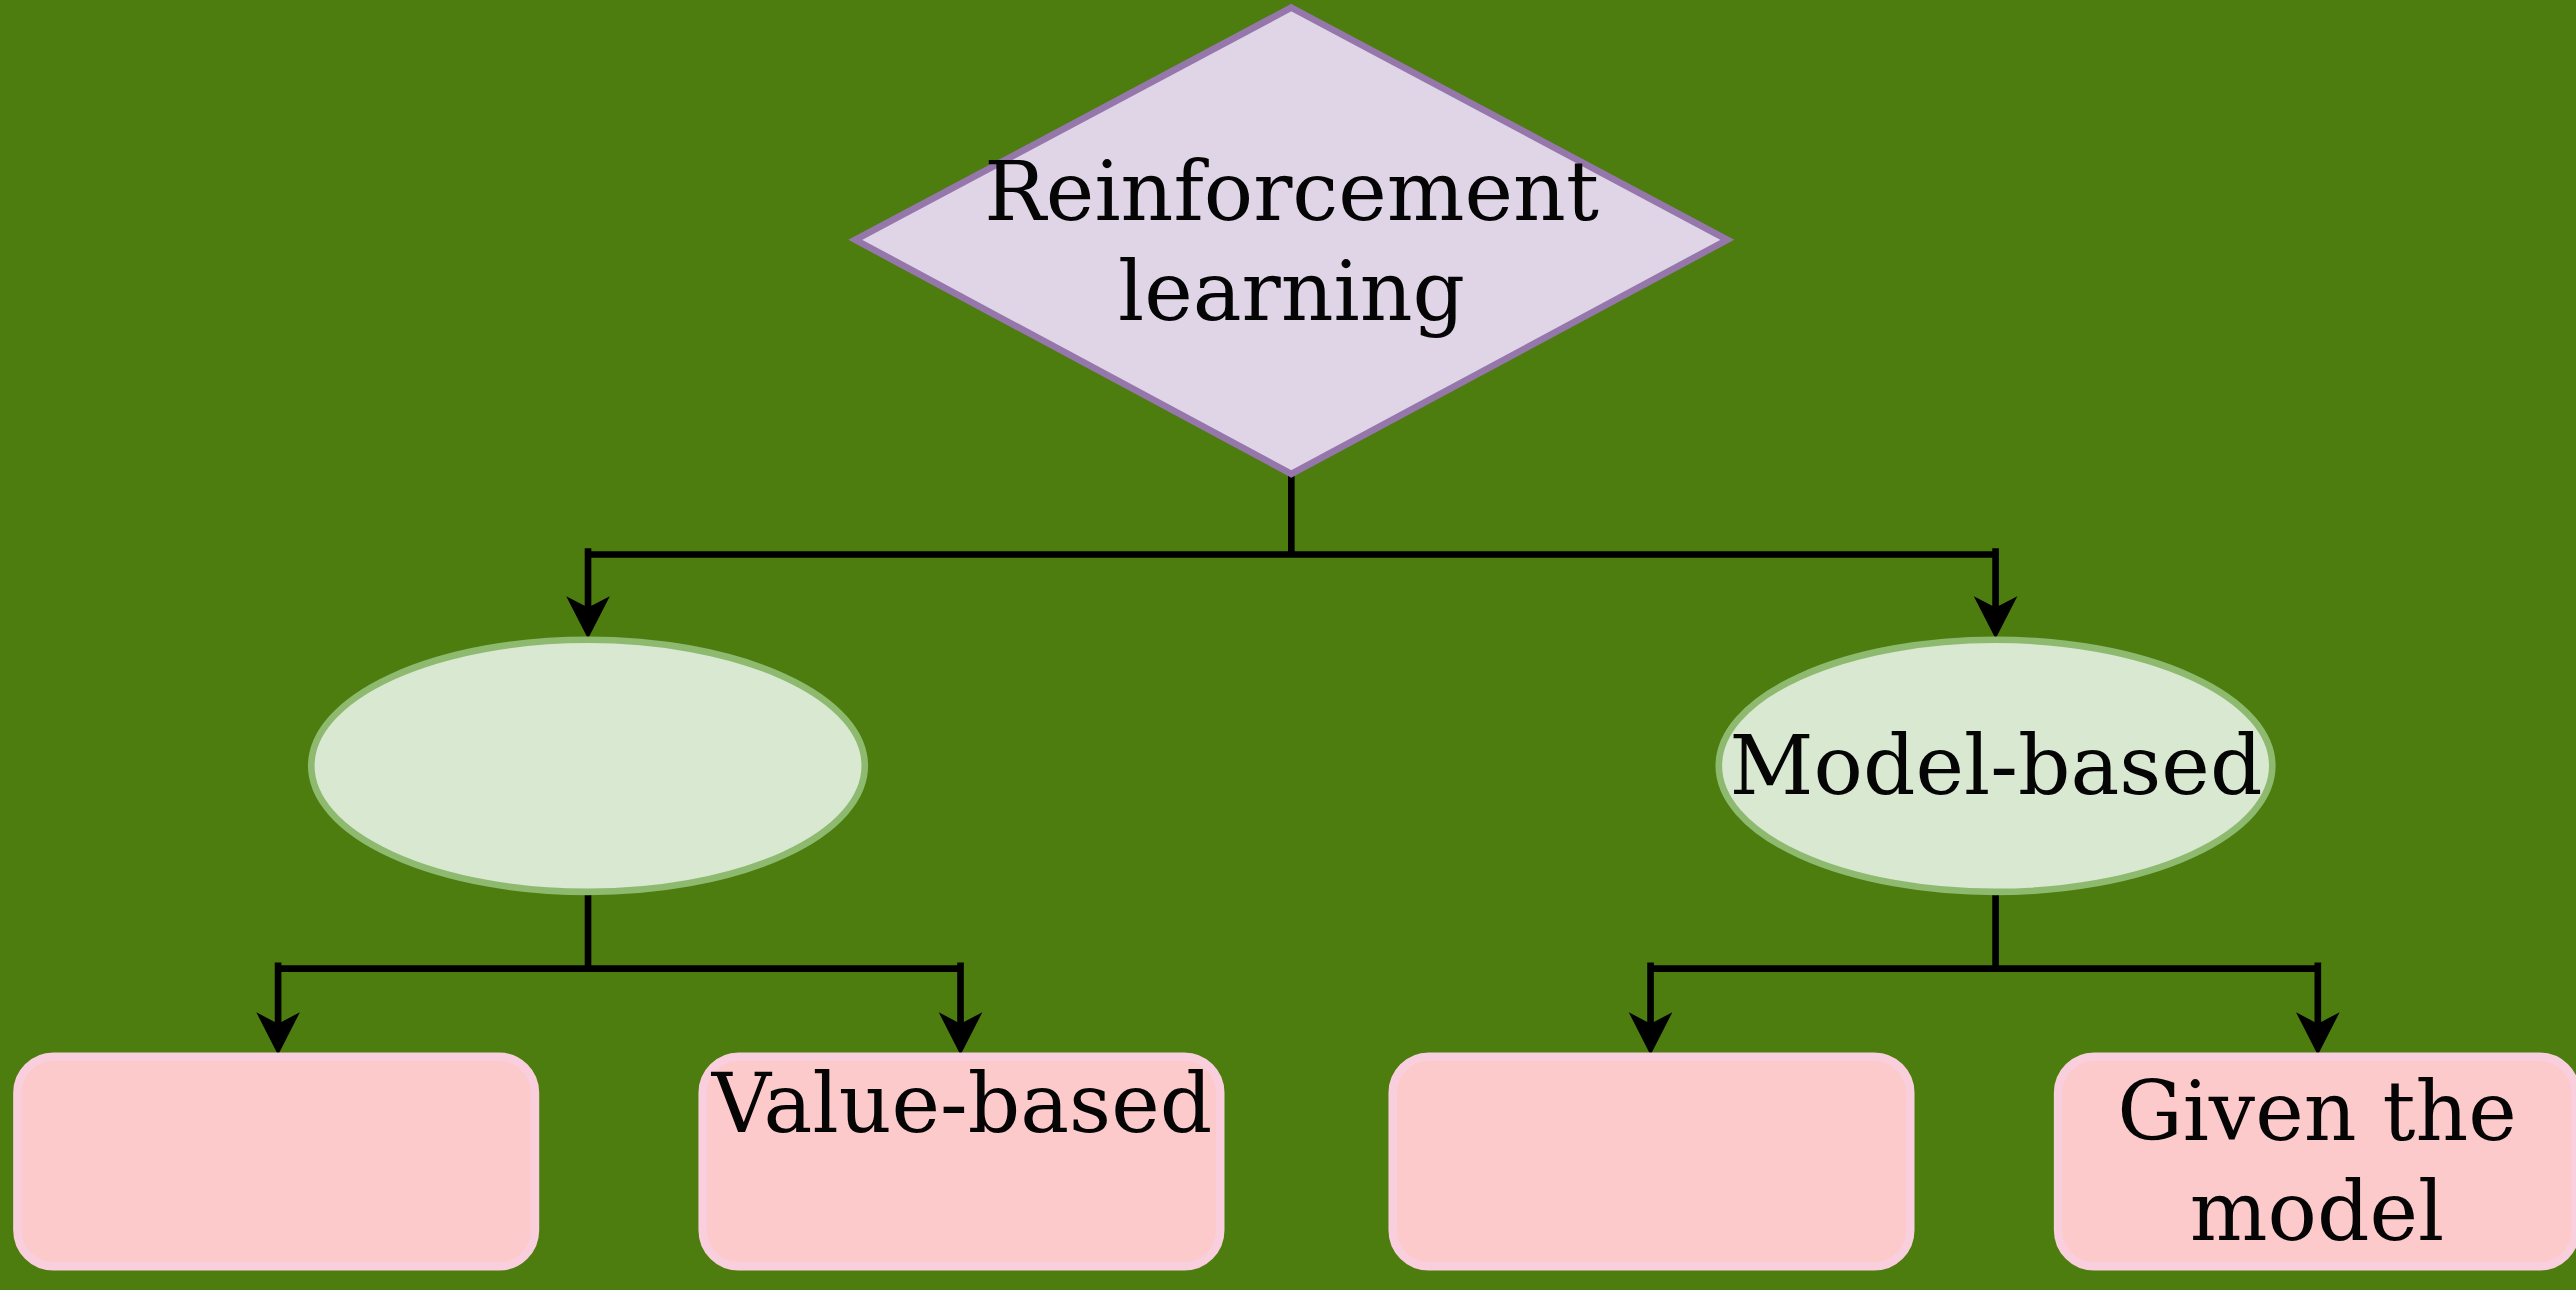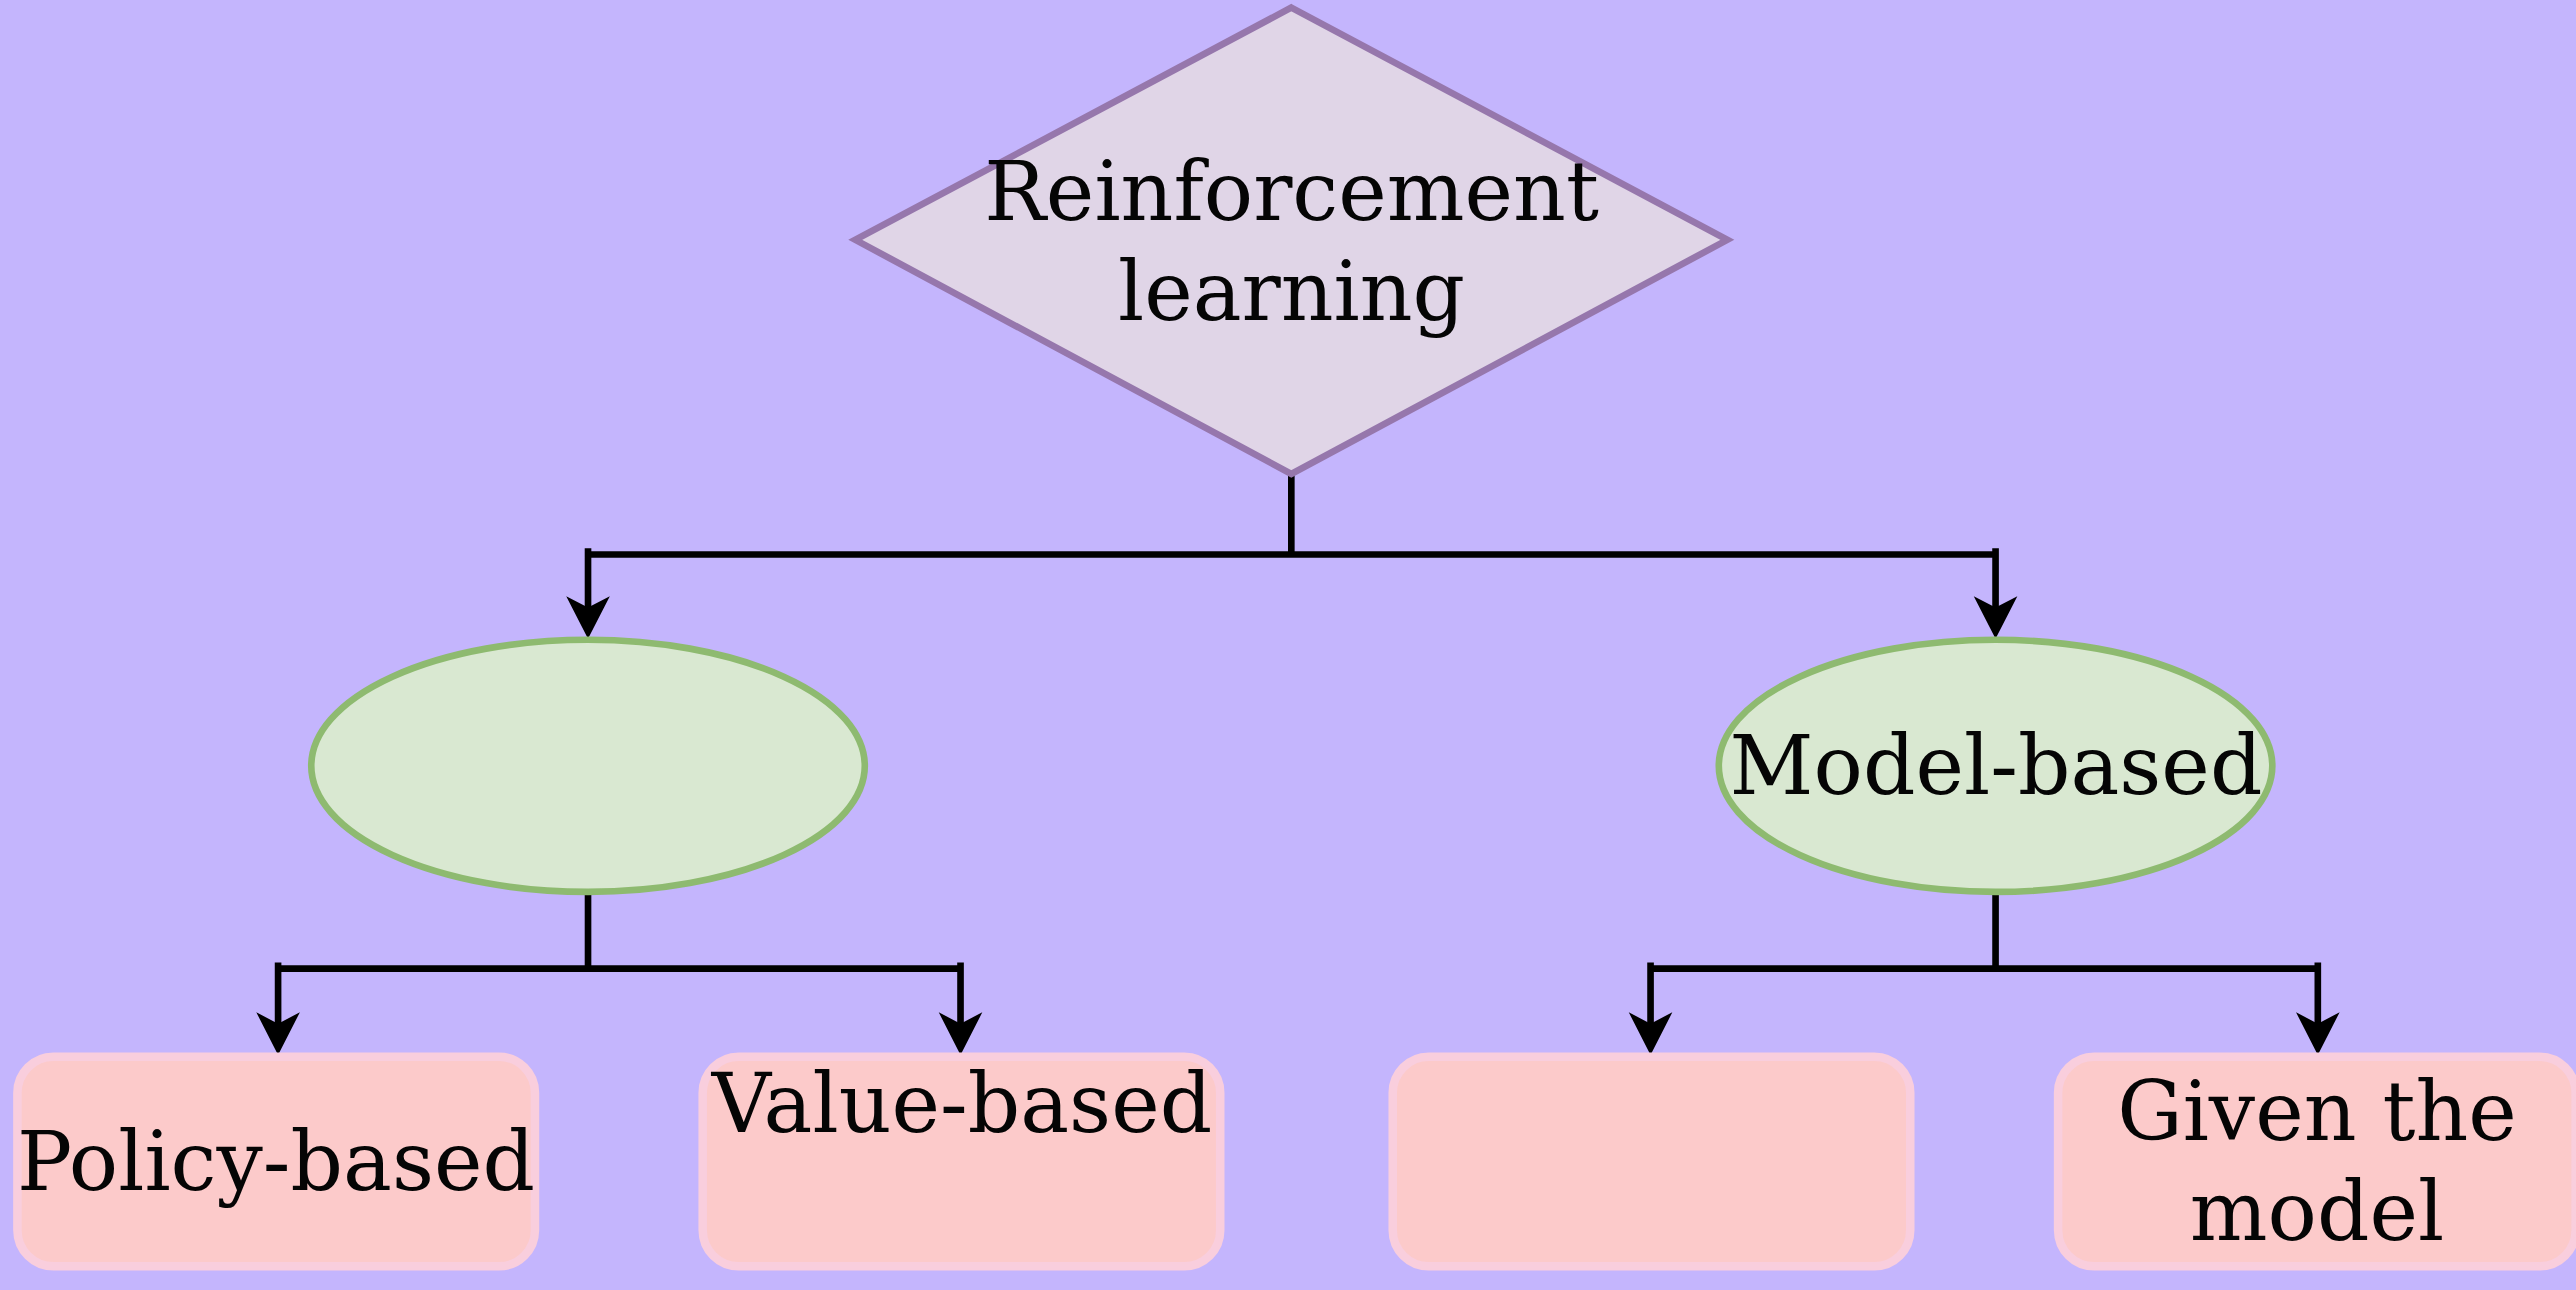--- a/index.html
+++ b/index.html
@@ -5,21 +5,21 @@
 <style>
   html, body {
     margin: 0;
     padding: 0;
     background: #ffffff;
   }
   .canvas {
     position: relative;
     width: 2576px;
     height: 1290px;
-    background: #c4b5fd;
+    background: #4d7c0f;
     overflow: hidden;
     font-family: "DejaVu Serif", "Liberation Serif", serif;
   }
   .shapes-svg {
     position: absolute;
     left: 0;
     top: 0;
     width: 2576px;
     height: 1290px;
   }
@@ -73,21 +73,20 @@
     <rect x="741" y="1115" width="546" height="221" rx="38" stroke-width="9" fill="#fccaca" stroke="#f9cedd"></rect>
     <rect x="1469" y="1115" width="546" height="221" rx="38" stroke-width="9" fill="#fccaca" stroke="#f9cedd"></rect>
     <rect x="2171" y="1115" width="546" height="221" rx="38" stroke-width="9" fill="#fccaca" stroke="#f9cedd"></rect>
   </svg>
 
   <div class="label label-root">Reinforcement learning</div>
 
 
   <div class="label label-model-based nowrap">Model-based</div>
 
-  <div class="label label-policy nowrap">Policy-based</div>
 
   <div class="label label-value nowrap">Value-based</div>
 
 
   <div class="label label-given">Given the model</div>
 
 </div>
 
 
 </body></html>

